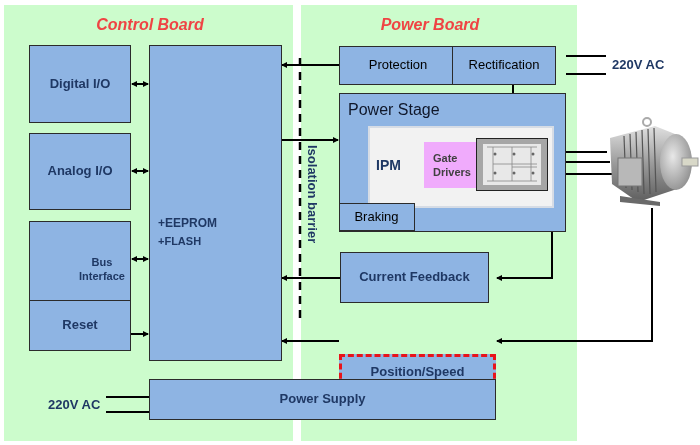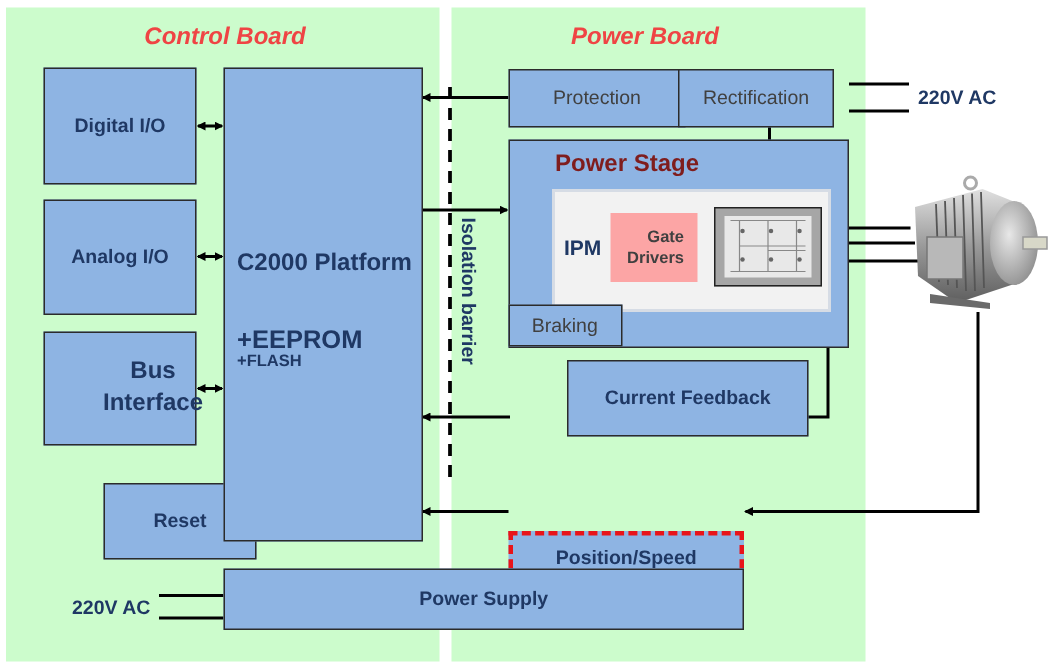--- a/index.html
+++ b/index.html
@@ -1,25 +1,25 @@
 <!DOCTYPE html>
 <html><head>
 <meta charset="utf-8">
 <style>
   html, body { margin:0; padding:0; background:#ffffff; }
   body { width:700px; height:445px; position:relative; overflow:hidden; font-family:"Liberation Sans", sans-serif; }
   .region { position:absolute; background:#ccfccc; }
   .title { position:absolute; font-weight:bold; font-style:italic; font-size:16px; color:#ef4444; text-align:center; white-space:nowrap; }
   .box { position:absolute; background:#8eb4e3; border:1.5px solid #2b2b2b; box-sizing:border-box; display:flex; align-items:center; justify-content:center; text-align:center; color:#1f3864; font-weight:bold; font-size:13px; line-height:1.3; }
-  .box.plain { font-weight:normal; color:#404040;text-align:center; }
+  .box.plain { font-weight:normal; color:#000000;text-align:center; }
   .box.dashed-red { border:3px dashed #e8141a;margin-top:40px; }
-  .ps-title { position:absolute; left:8px; top:6px; font-size:16px; color:#7f1d1d; font-weight:bold;margin-left:22px; }
+  .ps-title { position:absolute; left:8px; top:6px; font-size:16px; color:#0f172a; font-weight:normal; }
   .ipm { position:absolute; background:#f2f2f2; border:2px solid #d6dce5; box-sizing:border-box; }
   .ipm-label { position:absolute; font-size:14px; color:#1f3864; }
-  .gate { position:absolute; background:#fca5a5; display:flex; align-items:center; justify-content:center; text-align:right; font-size:11px; color:#404040; line-height:1.3; }
+  .gate { position:absolute; background:#f0abfc; display:flex; align-items:center; justify-content:center; text-align:left; font-size:11px; color:#404040; line-height:1.3;margin-left:17px; }
   .inv { position:absolute; background:#a6a6a6; border:1.5px solid #222; box-sizing:border-box; }
   .inv-inner { position:absolute; left:6px; top:5px; right:6px; bottom:5px; background:#e8e8e8; }
   .label { position:absolute; font-weight:bold; font-size:13px; color:#1f3864; white-space:nowrap; }
   .c2k { display:block; padding-top:0; }
   svg.wires { position:absolute; left:0; top:0; }
   .iso { position:absolute; font-weight:bold; font-size:13px; color:#1f3864; transform:rotate(90deg); transform-origin:left top; white-space:nowrap; }
 </style>
 </head>
 <body>
 
@@ -67,30 +67,29 @@
   <line x1="106" y1="397" x2="149" y2="397" stroke="#000" stroke-width="2"></line>
   <line x1="106" y1="412" x2="149" y2="412" stroke="#000" stroke-width="2"></line>
 </svg>
 
 <div class="box" style="left:29px;top:45px;width:102px;height:78px;">
     <span>Digital I/O</span>
   </div>
 <div class="box" style="left:29px;top:133px;width:102px;height:77px;">
     <span>Analog I/O</span>
   </div>
-<div class="box" style="left:29px;top:221px;width:102px;height:76px;font-size:16px;padding-left:44px;">
+<div class="box" style="left:29px;top:221px;width:102px;height:96px;font-size:11px;padding-left:44px;">
     <span>Bus Interface</span>
   </div>
-<div class="box" style="left:29px;top:322px;width:102px;height:51px;margin-left:40px;">
+<div class="box" style="left:29px;top:300px;width:102px;height:51px;">
     <span>Reset</span>
   </div>
 
 <div class="box c2k" style="left:149px;top:45px;width:133px;height:316px;">
-  <div style="position:absolute;left:8px;top:120px;font-size:16px;white-space:nowrap;">C2000 Platform</div>
-  <div style="position:absolute;left:8px;top:170px;font-size:17px;">+EEPROM</div>
+  <div style="position:absolute;left:8px;top:170px;font-size:12px;">+EEPROM</div>
   <div style="position:absolute;left:8px;top:188px;font-size:11px;">+FLASH</div>
 </div>
 
 <div class="iso" style="left:320px;top:145px;">Isolation barrier</div>
 
 <div class="box plain" style="left:339px;top:46px;width:118px;height:39px;">
     <span>Protection</span>
   </div>
 <div class="box plain" style="left:452px;top:46px;width:104px;height:39px;">
     <span>Rectification</span>
@@ -125,21 +124,21 @@
           </g>
         </svg>
       </div>
     </div>
   </div>
   <div class="box plain" style="left:-1.5px;top:109px;width:76px;height:28px;">
       <span>Braking</span>
     </div>
 </div>
 
-<div class="box" style="left:340px;top:240px;width:161px;height:51px;margin-left:38px;">
+<div class="box" style="left:340px;top:252px;width:149px;height:51px;">
     <span>Current Feedback</span>
   </div>
 <div class="box dashed-red" style="left:339px;top:314px;width:157px;height:53px;">
     <span style="width:110px;display:inline-block;">Position/Speed Feedback</span>
   </div>
 
 <div class="box" style="left:149px;top:379px;width:347px;height:41px;">
     <span>Power Supply</span>
   </div>
 

